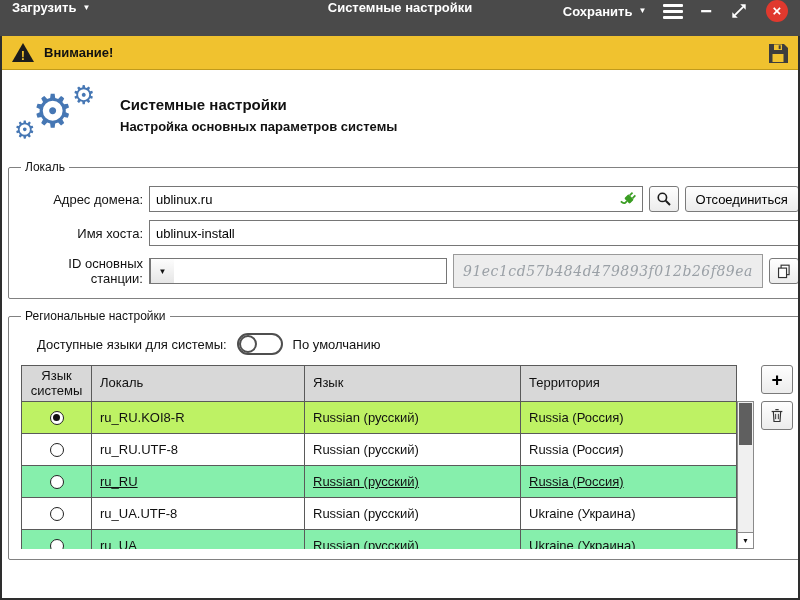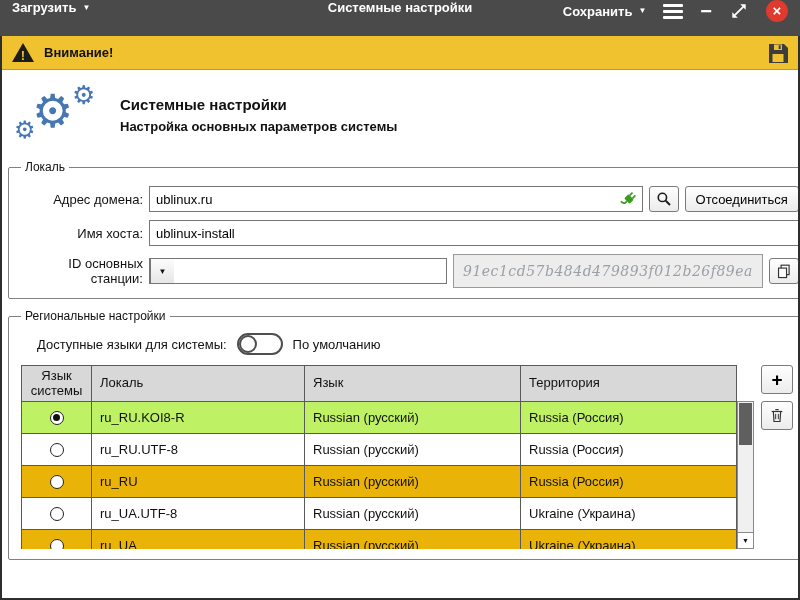--- a/index.html
+++ b/index.html
@@ -109,21 +109,21 @@
 
   .table-area { display: flex; align-items: flex-start; padding-left: 4px; }
   .tbl-viewport { height: 184px; overflow: hidden; flex: none; }
   table { border-collapse: collapse; table-layout: fixed; width: 715px; }
   th, td { border: 1px solid #5a5a5a; padding: 0 8px; font-weight: normal; text-align: left; font-size: 13px; }
   th { background: #d8d8d8; height: 36px; line-height: 1.15; }
   td { height: 32px; background: #fff; }
   th.center { text-align: center; padding: 0 2px; }
   td.radio-cell { text-align: center; padding: 0; }
   tr.selected td { background: #bef264; }
-  tr.gray td { background: #eab308; }
+  tr.gray td { background: #86efac; text-decoration: underline; }
   .radio {
     width: 14px; height: 14px; border: 1.5px solid #222; border-radius: 50%;
     margin: 0 auto; background: #fff; position: relative; cursor: pointer;
   }
   .radio.checked::after { content: ""; position: absolute; inset: 2.5px; background: #111; border-radius: 50%; }
 
   .vscroll { width: 17px; flex: none; }
   .vtrack { margin-top: 36px; height: 148px; background: #f0f0f0; border: 1px solid #8a8a8a; position: relative; }
   .vthumb { position: absolute; top: 1px; left: 1px; right: 1px; height: 42px; background: #5f5f5f; cursor: pointer; }
   .vdown {

